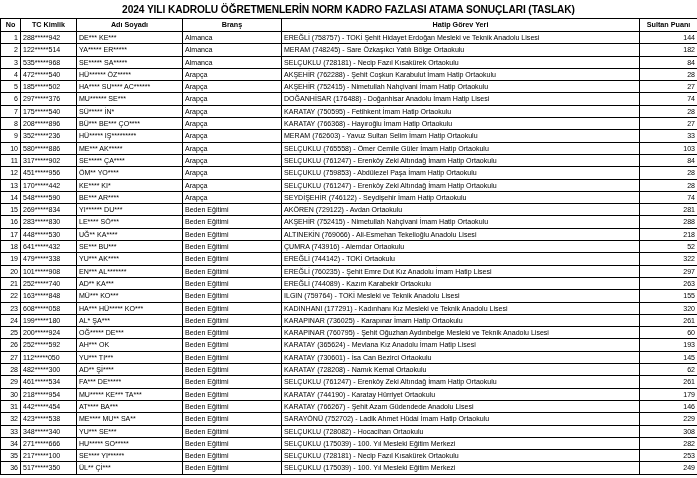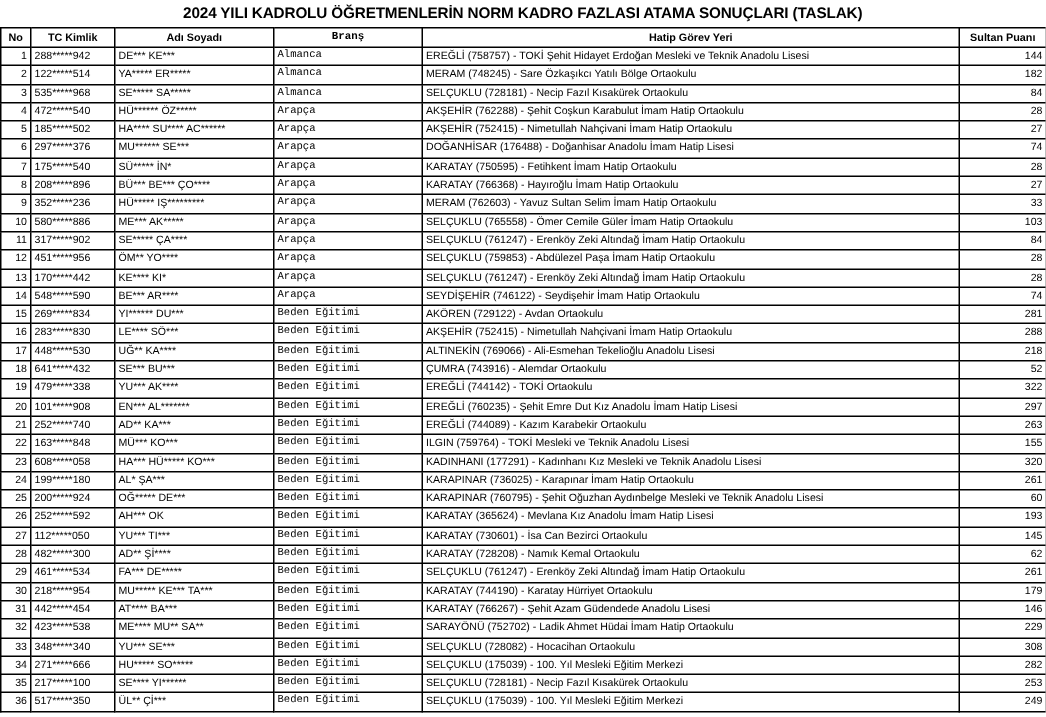--- a/index.html
+++ b/index.html
@@ -53,21 +53,21 @@
     font-weight: bold;
     text-align: center;
     font-size: 7.2px;
     height: 12px;
     line-height: 12px;
   }
   
   .c-no    { width: 20px;  text-align: right; }
   .c-tc    { width: 56px;  text-align: left; margin-top: 36px; }
   .c-ad    { width: 106px; text-align: left; margin-top: 18px; }
-  .c-brans { width: 99px;  text-align: left; font-family: Liberation Mono, monospace; }
+  .c-brans { width: 99px;  text-align: left; }
   .c-gorev { width: 358px; text-align: left; }
   .c-puan  { width: 58px;  text-align: right; }
 
   thead .c-no, thead .c-tc, thead .c-ad,
   thead .c-brans, thead .c-gorev, thead .c-puan { text-align: center; }
 
   tbody tr td { font-size: 7.05px; }
   .hdr-clip { display:block; overflow:hidden; white-space:nowrap; }
 </style>
 </head>

